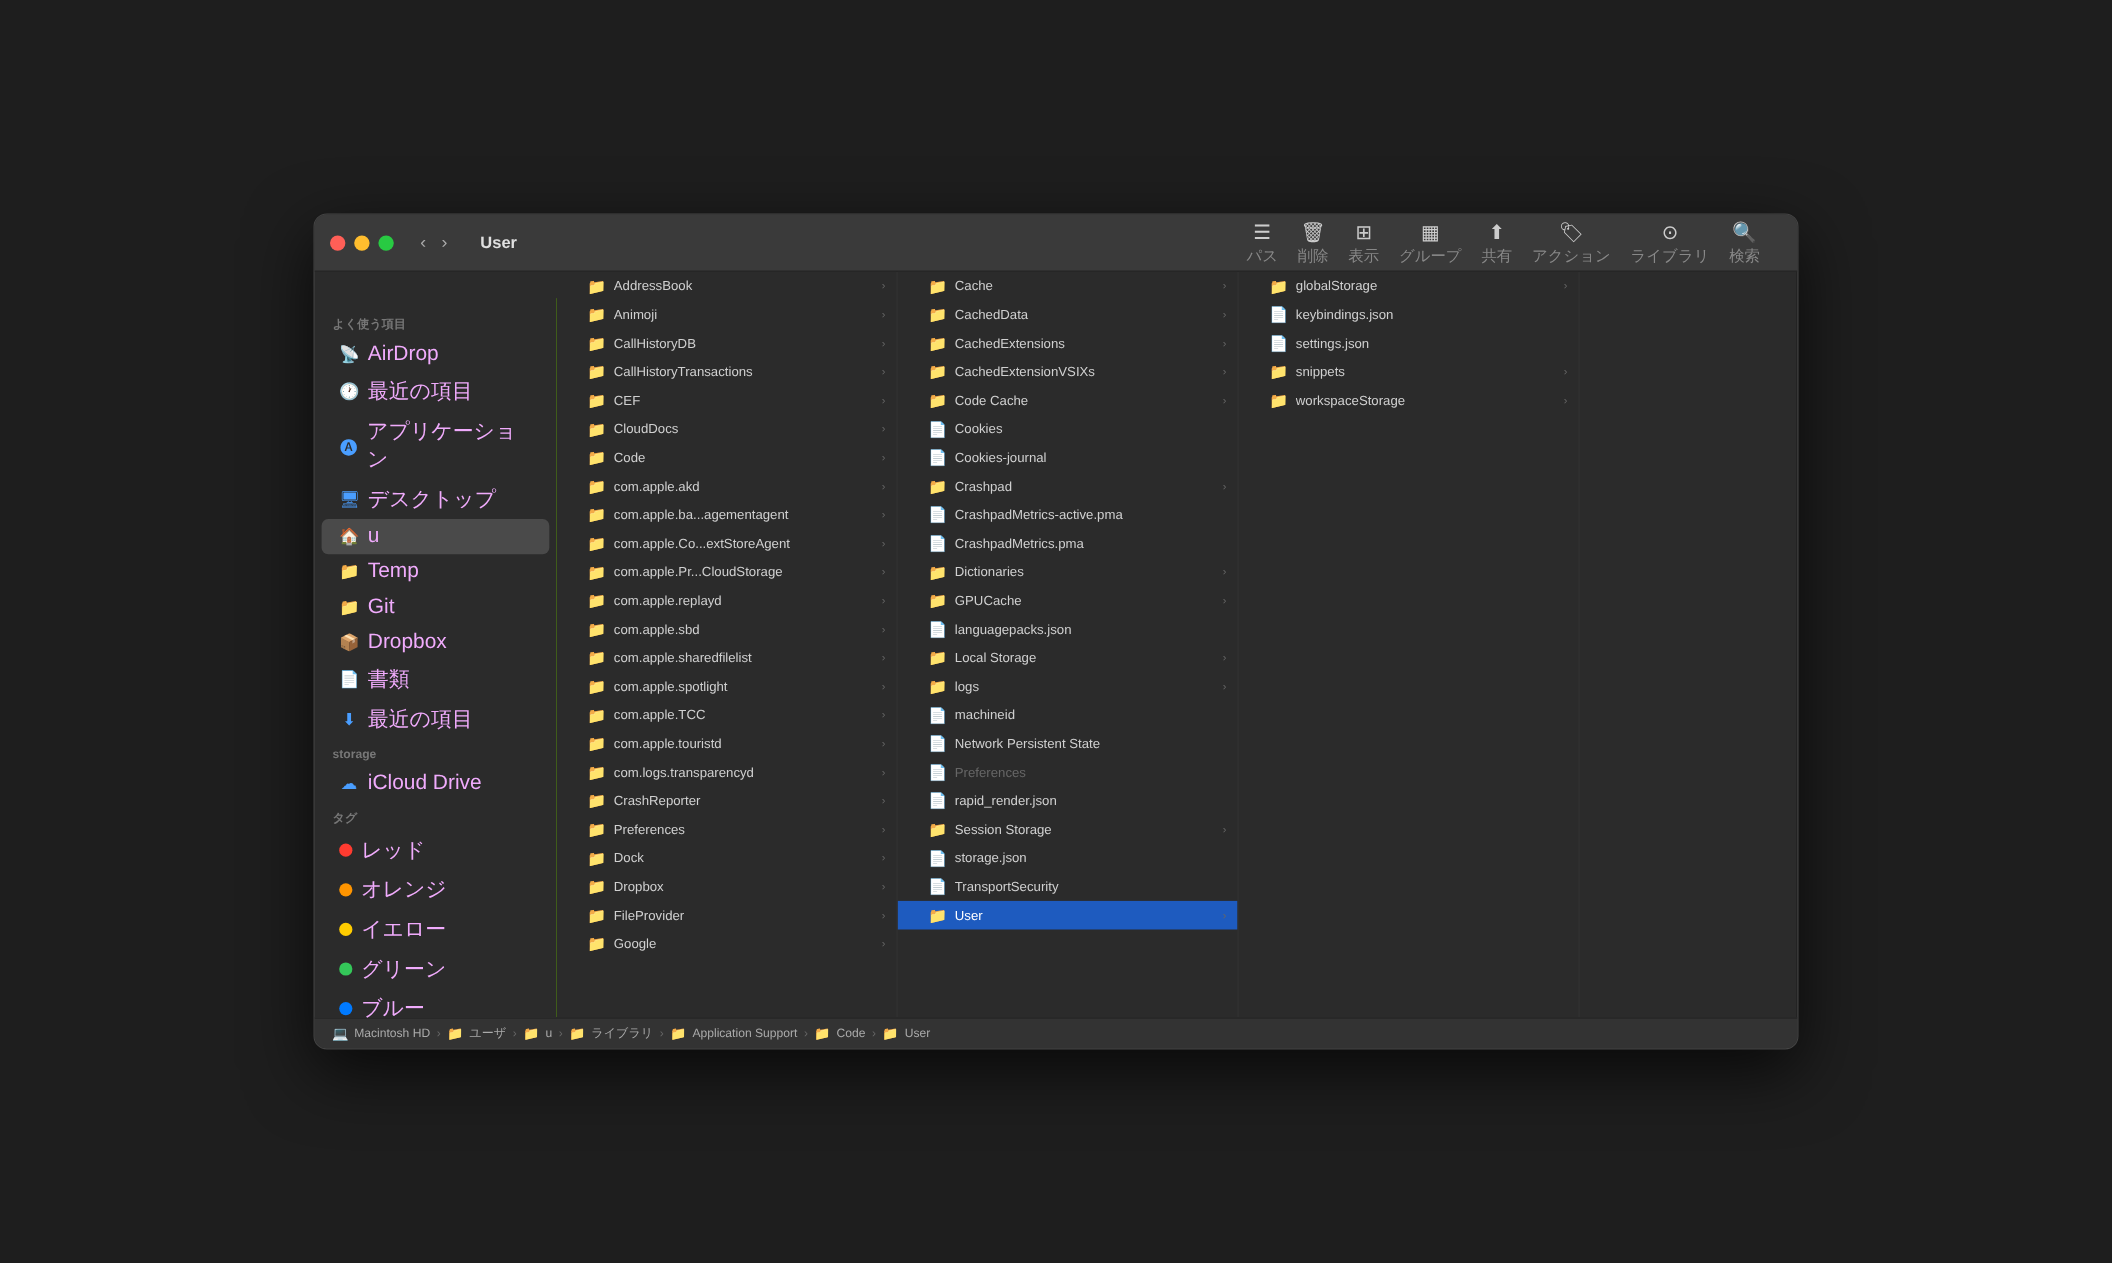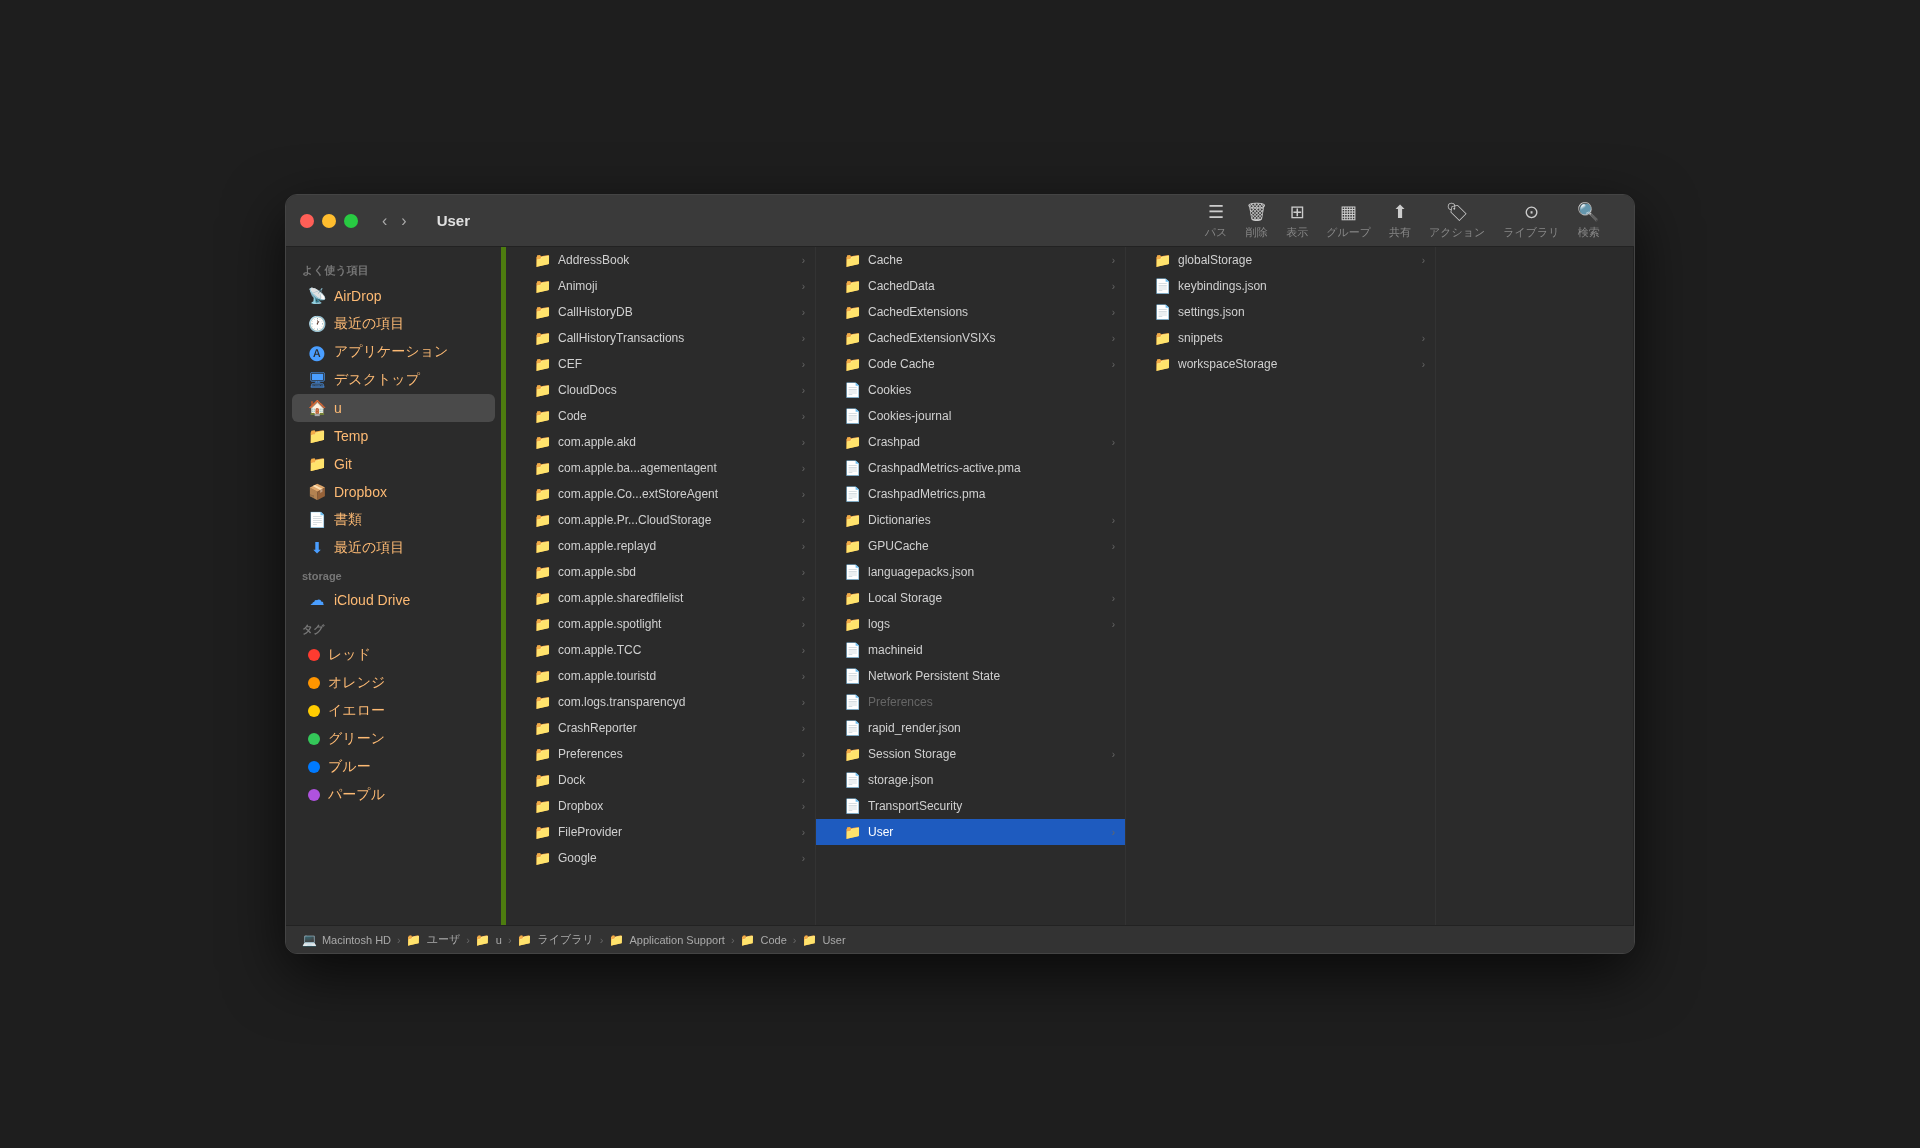--- a/index.html
+++ b/index.html
@@ -82,37 +82,38 @@
       flex-direction: column;
       align-items: center;
       gap: 2px;
       cursor: pointer;
     }
     .toolbar-action .icon {
       font-size: 18px;
       color: #ccc;
     }
     .toolbar-action .label {
-      font-size: 11px;
+      font-size: 14px;
       color: #888;
     }
     
     .main {
       display: flex;
       flex: 1;
       overflow: hidden;
     }
     
     .sidebar {
       width: 220px;
       background: #2b2b2b;
-      border-right: 5px solid #4d7c0f;
+      border-right: 1px solid #4d7c0f;
       overflow-y: auto;
       flex-shrink: 0;
       padding: 8px 0;
+      margin-top: 24px;
     }
     .sidebar::-webkit-scrollbar { width: 0; }
     .sidebar-section-label {
       font-size: 11px;
       color: #777;
       font-weight: 600;
       padding: 8px 16px 4px;
       text-transform: none;
     }
     .sidebar-item {
@@ -124,22 +125,22 @@
       border-radius: 6px;
       margin: 0 6px;
     }
     .sidebar-item.active { background: #4a4a4a; }
     .sidebar-item .si-icon {
       font-size: 15px;
       width: 18px;
       text-align: center;
     }
     .sidebar-item .si-label {
-      font-size: 14px;
-      color: #fdba74;
+      font-size: 19px;
+      color: #f0abfc;
     }
     .si-icon.blue { color: #4a9eff; }
     .si-icon.gray { color: #aaa; }
     .tag-dot {
       width: 12px;
       height: 12px;
       border-radius: 50%;
       flex-shrink: 0;
     }
     

